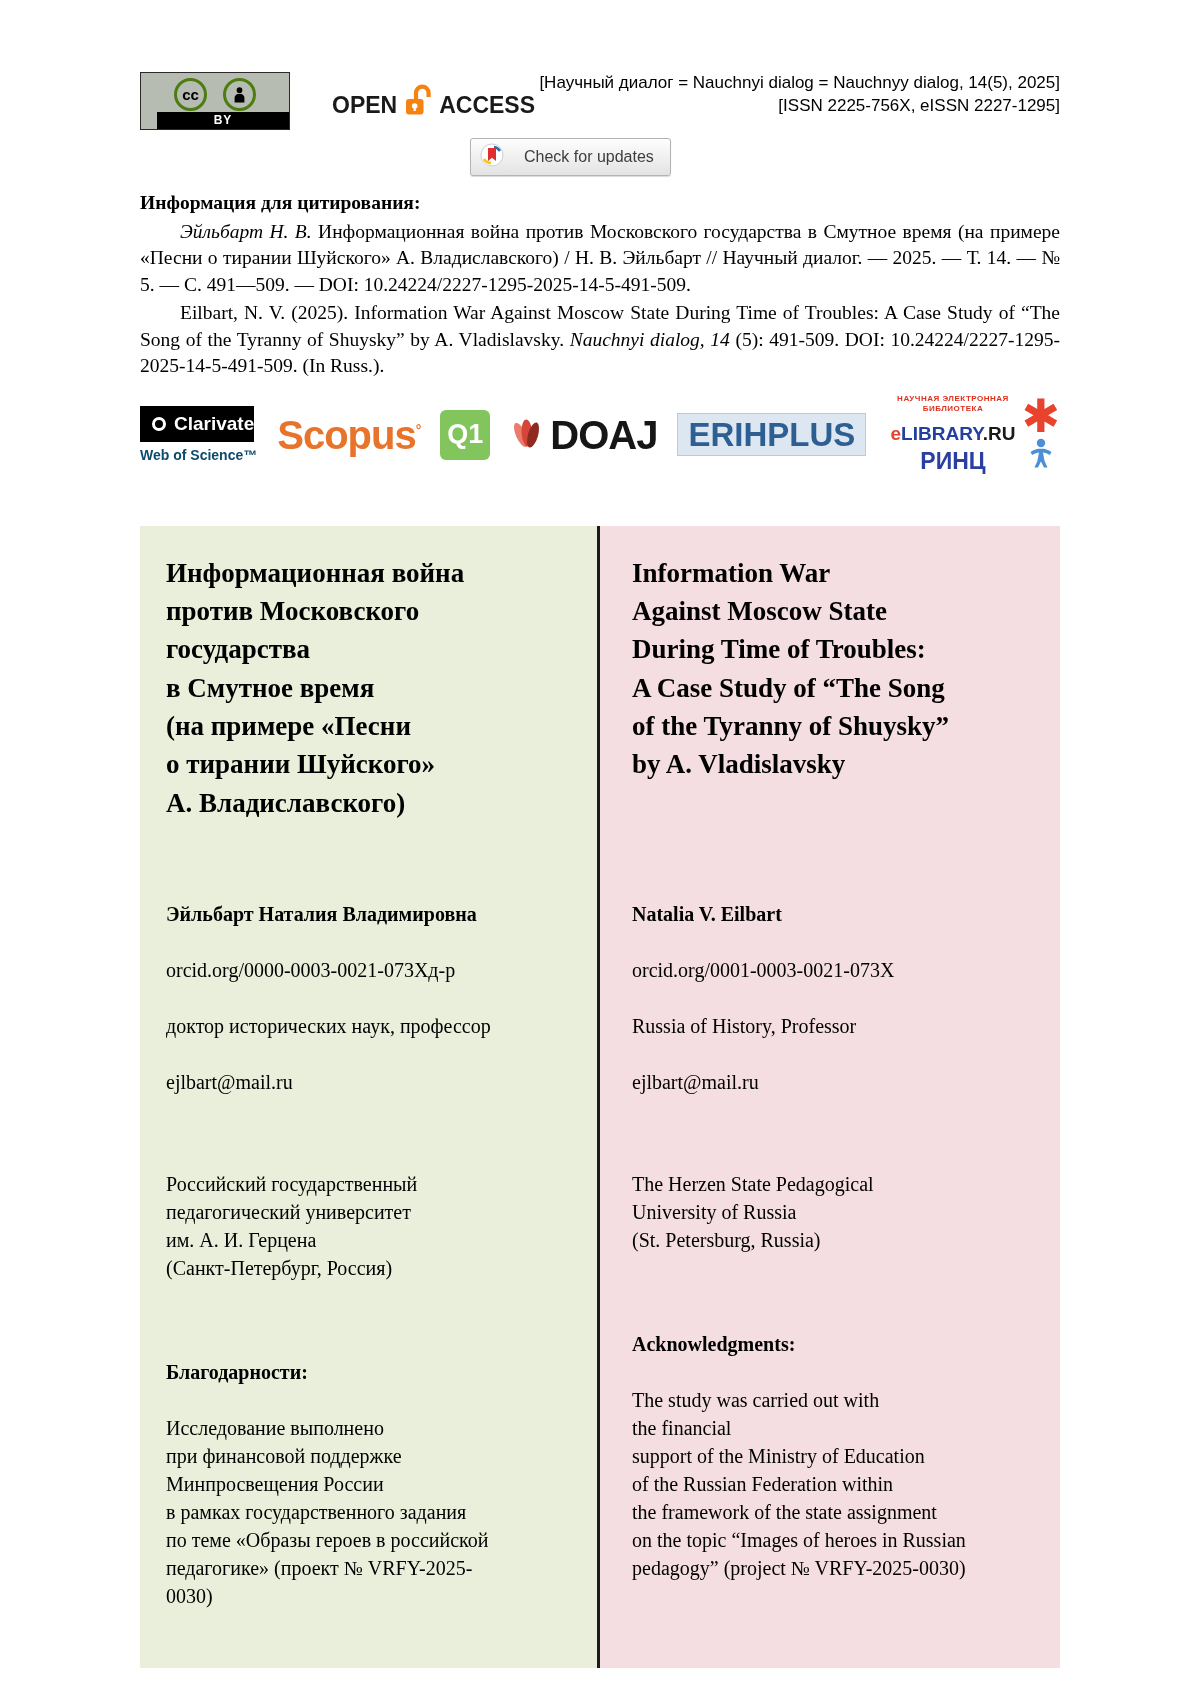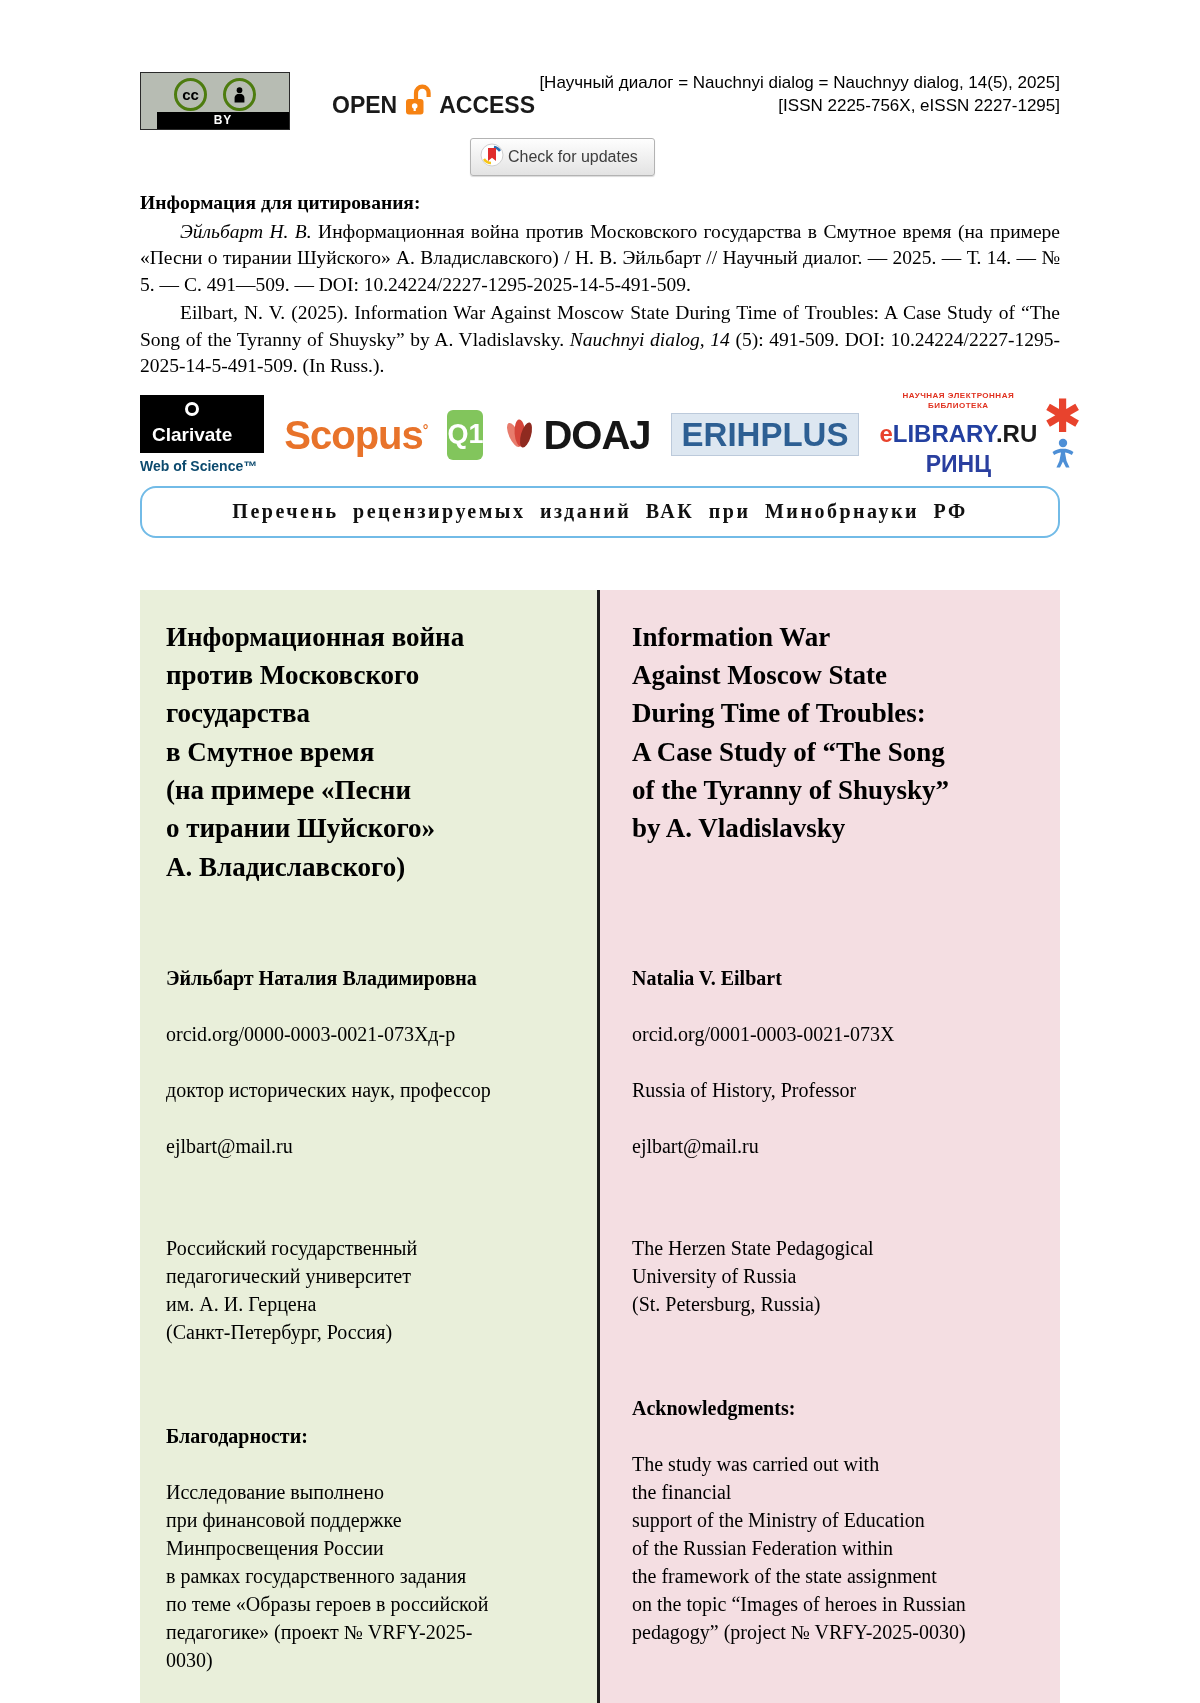--- a/index.html
+++ b/index.html
@@ -26,56 +26,56 @@
     position:absolute; left:16px; right:0; bottom:0; height:17px; background:#000;
     color:#fff; font-family:"Liberation Sans", sans-serif; font-weight:bold;
     font-size:12px; text-align:center; line-height:17px; letter-spacing:1px;
   }
   .oa-logo { display:flex; align-items:center; gap:6px; margin-left:42px; margin-top:12px;
     font-family:"Liberation Sans", sans-serif; font-weight:bold; font-size:23px; color:#1a1a1a; }
   .journal-info { margin-left:auto; text-align:right;
     font-family:"Liberation Sans", sans-serif; font-size:17px; line-height:1.35; color:#000; }
   .check-row { margin-top:8px; }
   .check-btn {
-    display:inline-flex; align-items:center; gap:4px; margin-left:330px;
+    display:inline-flex; align-items:center; gap:20px; margin-left:330px;
     padding:4px 16px 4px 9px; background:linear-gradient(#fefefe,#e3e3e3);
     border:1px solid #b3b3b3; border-radius:3px; cursor:pointer;
     font-family:"Liberation Sans", sans-serif; font-size:16px; color:#3d3d3d;
     box-shadow:0 1px 1px rgba(0,0,0,.15);
   }
 
   
   .cit { margin-top:14px; font-size:19.5px; line-height:1.36; }
   .cit-heading { font-weight:bold; }
   .cit-para { text-align:justify; text-indent:40px; margin-top:2px; }
   .ital { font-style:italic; }
 
   
   .logos { margin-top:16px; display:flex; align-items:center; gap:20px; height:78px; }
   .clarivate-col { display:flex; flex-direction:column; align-items:flex-start; }
   .clarivate-box { background:#000; color:#fff; display:flex; align-items:center; gap:8px;
-    padding:7px 32px 7px 12px; font-family:"Liberation Sans", sans-serif; font-weight:bold; font-size:19px;flex-direction:column; }
+    padding:7px 0 7px 12px; font-family:"Liberation Sans", sans-serif; font-weight:bold; font-size:19px; }
   .clar-ring { width:14px; height:14px; border:3px solid #fff; border-radius:50%; display:inline-block; }
   .wos { font-family:"Liberation Sans", sans-serif; font-weight:bold; font-size:14px; margin-top:5px; color:#0c4a6e; }
   .scopus { color:#e8732a; font-family:"Liberation Sans", sans-serif; font-weight:bold;
     font-size:40px; letter-spacing:-1px; line-height:1; }
   .scopus sup { font-size:14px; vertical-align:super; }
   .q1 { width:50px; height:50px; background:#82c55c; border-radius:6px; color:#fff;
     font-family:"Liberation Sans", sans-serif; font-weight:bold; font-size:27px;
     display:flex; align-items:center; justify-content:center; }
   .doaj { display:flex; align-items:center; gap:4px; }
   .doaj-text { font-family:"Liberation Sans", sans-serif; font-weight:bold; font-size:40px;
     color:#161616; letter-spacing:-1px; line-height:1; }
   .erih { background:#dde7f1; border:1px solid #bccadb; padding:4px 10px;
     font-family:"Liberation Sans", sans-serif; font-weight:900; font-size:33px;
     color:#2d5f93; line-height:1; letter-spacing:0; }
   .elib { display:flex; align-items:center; gap:6px; margin-left:auto; }
   .elib-col { text-align:center; font-family:"Liberation Sans", sans-serif; }
   .elib-tiny { color:#e0301e; font-size:8px; font-weight:bold; line-height:1.25; letter-spacing:.5px; }
-  .elib-name { font-size:24px; font-weight:bold; margin-top:9px; }
+  .elib-name { font-size:19px; font-weight:bold; margin-top:9px; }
   .elib-e { color:#e8432d; } .elib-library { color:#2340a0; } .elib-ru { color:#1a1a1a; }
   .rinc-row { display:flex; align-items:center; justify-content:center; gap:10px; margin-top:3px; }
   .rinc { color:#2a3f9f; font-weight:bold; font-size:23px; font-family:"Liberation Sans", sans-serif; }
   .elib-icons { display:flex; flex-direction:column; align-items:center; gap:2px; }
   .elib-ast { color:#e8432d; font-size:46px; line-height:.85; font-family:"DejaVu Sans", sans-serif; }
 
   
   .vak {
     margin-top:12px; border:2.5px solid #72bbe7; border-radius:16px;
     padding:12px 6px 13px; text-align:center; font-weight:bold; font-size:20px;
@@ -191,21 +191,20 @@
         <span>
           <svg width="26" height="30" viewBox="0 0 26 30" fill="#4d8fd6">
               <circle cx="13" cy="5" r="4.2"></circle>
               <path d="M13 10.5 c-3.5 0 -7.5 1.2 -10.5 3.5 l1.6 3 c2.6-1.7 5-2.4 6.9-2.6 l-1.6 8.6 -3 6.5 3.6 0 2.96-6 3 6 3.6 0 -3-6.5 -1.6-8.6 c1.9.2 4.3.9 6.9 2.6 l1.6-3 c-3-2.3-7-3.5-10.5-3.5z"></path>
             </svg>
         </span>
       </div>
     </div>
   </div>
 
-  <div class="vak">Перечень рецензируемых изданий ВАК при Минобрнауки РФ</div>
 
   <div class="cols">
     <div class="col col-left">
       <div class="col-title">Информационная война
 против Московского
 государства
 в Смутное время
 (на примере «Песни
 о тирании Шуйского»
 А. Владиславского)</div>

